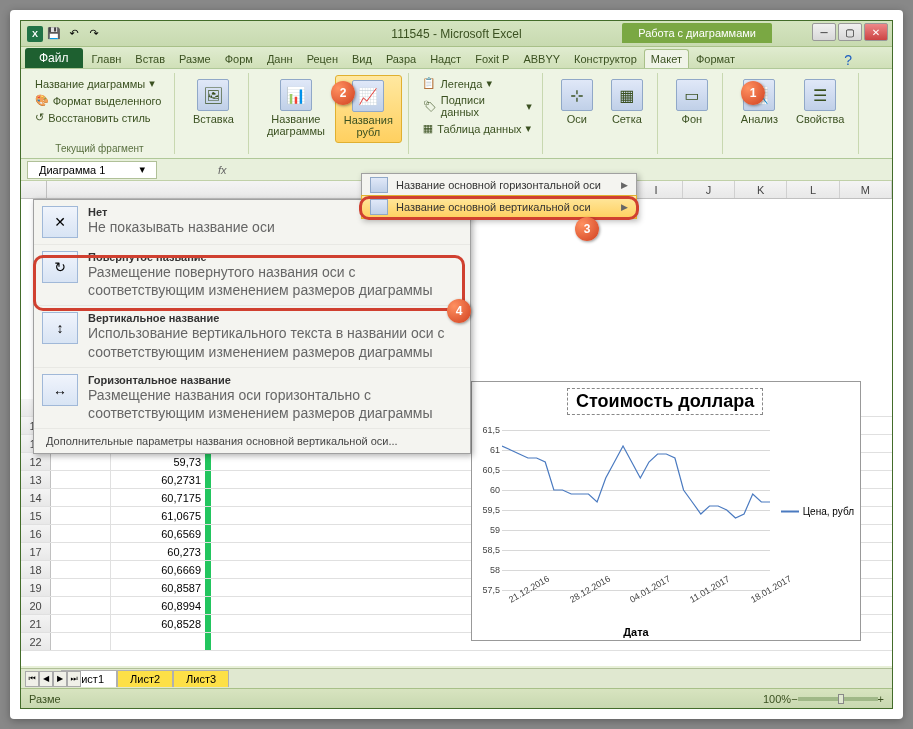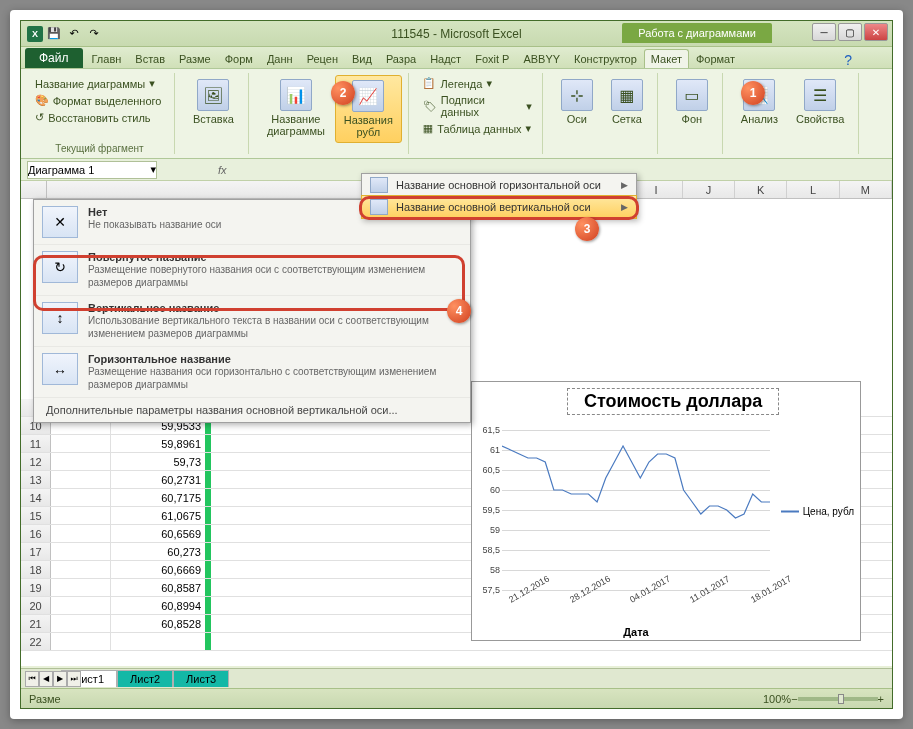--- a/index.html
+++ b/index.html
@@ -26,21 +26,21 @@
 .ribbon { height: 90px; background: #eef4e4; border-bottom: 1px solid #b0c898; display: flex; padding: 4px; gap: 4px; position: relative; }
 .ribbon-group { border-right: 1px solid #c8d8b0; padding: 2px 6px; display: flex; flex-direction: column; position: relative; }
 .ribbon-group-label { position: absolute; bottom: 0; left: 0; right: 0; text-align: center; font-size: 10px; color: #5a7040; }
 .ribbon-item { font-size: 11px; color: #3a5020; padding: 2px 4px; display: flex; align-items: center; gap: 4px; }
 .ribbon-big-btn { display: flex; flex-direction: column; align-items: center; font-size: 11px; color: #3a5020; padding: 4px 8px; gap: 2px; cursor: pointer; }
 .ribbon-big-btn.highlighted { background: linear-gradient(#ffe8a0, #ffd060); border: 1px solid #e0b030; border-radius: 3px; }
 .ribbon-icon { width: 32px; height: 32px; background: linear-gradient(#e0e8f8, #c0d0e8); border: 1px solid #90a8c8; border-radius: 2px; display: flex; align-items: center; justify-content: center; font-size: 16px; }
 .ribbon-hgroup { display: flex; gap: 2px; }
 
 .namebox-row { height: 22px; background: #e8f0dc; border-bottom: 1px solid #c0d0a8; display: flex; align-items: center; }
-.namebox { width: 130px; border: 1px solid #b0c098; background: #fff; height: 18px; margin-left: 6px; font-size: 11px; padding: 0 0; display: flex; align-items: center; }
+.namebox { width: 130px; border: 1px solid #b0c098; background: #fff; height: 18px; margin-left: 6px; font-size: 11px; padding: 0 11px; display: flex; align-items: center; }
 .fx-label { margin-left: 61px; font-style: italic; font-size: 11px; color: #666; }
 
 .sheet-area { position: relative; background: #fff; height: calc(100% - 202px); overflow: hidden; }
 .col-headers { height: 18px; display: flex; background: linear-gradient(#f4f4f4, #e8e8e8); border-bottom: 1px solid #c0c0c0; }
 .col-header { border-right: 1px solid #d0d0d0; font-size: 11px; color: #444; display: flex; align-items: center; justify-content: center; }
 .corner { width: 30px; border-right: 1px solid #c0c0c0; }
 .col-a { width: 50px; }
 .col-rest { width: 60px; }
 
 .grid-body { display: flex; flex-direction: column; }
@@ -48,51 +48,51 @@
 .row-header { width: 30px; background: linear-gradient(#f4f4f4, #e8e8e8); border-right: 1px solid #c0c0c0; font-size: 11px; color: #444; display: flex; align-items: center; justify-content: center; }
 .cell { border-right: 1px solid #e0e0e0; font-size: 11px; padding: 0 4px; display: flex; align-items: center; }
 .cell-b { width: 100px; border-right: 6px solid #22c55e; justify-content: flex-end; }
 
 .dropdown-menu { position: absolute; left: 12px; top: 178px; width: 438px; background: #f4f4f0; border: 1px solid #a0a0a0; box-shadow: 2px 2px 6px rgba(0,0,0,0.3); z-index: 50; }
 .menu-item { display: flex; padding: 6px 8px; gap: 10px; border-bottom: 1px solid #e8e8e4; }
 .menu-item.highlighted { position: relative; }
 .menu-item-icon { width: 36px; height: 32px; background: linear-gradient(#f0f4fc, #d8e4f4); border: 1px solid #a0b8d8; flex-shrink: 0; display: flex; align-items: center; justify-content: center; font-size: 14px; }
 .menu-item-text { flex: 1; }
 .menu-item-title { font-size: 11px; font-weight: bold; color: #333; }
-.menu-item-desc { font-size: 10px; color: #666; line-height: 1.3; }
+.menu-item-desc { font-size: 14px; color: #666; line-height: 1.3; }
 .menu-footer { padding: 6px 12px; font-size: 11px; color: #444; }
 
 .red-ring { position: absolute; border: 3px solid #d04030; border-radius: 10px; pointer-events: none; z-index: 60; }
 .ring-1 { left: 12px; top: 234px; width: 432px; height: 56px; }
 .ring-2 { left: 338px; top: 175px; width: 280px; height: 24px; }
 
 .badge { position: absolute; width: 24px; height: 24px; border-radius: 50%; background: radial-gradient(circle at 30% 30%, #ff9060, #d04020); color: #fff; font-weight: bold; font-size: 12px; display: flex; align-items: center; justify-content: center; box-shadow: 1px 1px 3px rgba(0,0,0,0.4); z-index: 70; }
 
 .submenu { position: absolute; left: 340px; top: 152px; width: 276px; background: #f4f4f0; border: 1px solid #a0a0a0; box-shadow: 2px 2px 6px rgba(0,0,0,0.3); z-index: 55; }
 .submenu-item { display: flex; align-items: center; padding: 3px 8px; gap: 8px; font-size: 11px; color: #333; }
 .submenu-item.highlighted { background: linear-gradient(#ffe8a0, #ffd060); border: 1px solid #e0b030; margin: -1px; }
 .submenu-icon { width: 18px; height: 16px; background: linear-gradient(#e0e8f8, #c0d0e8); border: 1px solid #90a8c8; }
 .submenu-arrow { margin-left: auto; font-size: 9px; color: #666; }
 
 .chart-container { position: absolute; left: 450px; top: 360px; width: 390px; height: 260px; border: 1px solid #999; background: #fff; z-index: 10; }
-.chart-title-box { position: absolute; left: 95px; top: 6px; border: 1px dashed #888; padding: 2px 16px; font-size: 18px; font-weight: bold; }
+.chart-title-box { position: absolute; left: 95px; top: 6px; border: 1px dashed #888; padding: 2px 8px; font-size: 18px; font-weight: bold; }
 .chart-plot { position: absolute; left: 30px; top: 48px; right: 90px; bottom: 50px; }
 .y-axis { position: absolute; left: -26px; top: 0; bottom: 0; width: 26px; }
 .y-tick { position: absolute; right: 2px; font-size: 9px; color: #444; transform: translateY(-50%); }
 .grid-line { position: absolute; left: 0; right: 0; height: 1px; background: #d8d8d8; }
 .x-axis { position: absolute; left: 0; right: 0; bottom: -36px; height: 36px; }
 .x-tick { position: absolute; font-size: 9px; color: #444; transform: rotate(-30deg); transform-origin: left top; white-space: nowrap; }
 .x-label { position: absolute; bottom: -48px; left: 50%; transform: translateX(-50%); font-size: 11px; font-weight: bold; }
 .legend-box { position: absolute; right: 6px; top: 50%; transform: translateY(-50%); font-size: 10px; display: flex; align-items: center; gap: 4px; }
 .legend-line { width: 18px; height: 2px; background: #4a7ac0; }
 .chart-line { position: absolute; left: 0; top: 0; width: 100%; height: 100%; }
 
 .sheet-tabs { position: absolute; bottom: 20px; left: 0; right: 0; height: 20px; background: #e0e8d0; display: flex; align-items: center; padding-left: 40px; gap: 0; border-top: 1px solid #b0c098; }
 .sheet-tab { font-size: 11px; padding: 2px 12px; background: #fff; border: 1px solid #b0b0b0; border-bottom: none; }
-.sheet-tab.inactive { background: #14b8a6; }
+.sheet-tab.inactive { background: #fde047; }
 .nav-arrows { position: absolute; left: 4px; display: flex; gap: 0; }
 .nav-arrow { width: 14px; height: 16px; border: 1px solid #aaa; background: #f0f0e8; font-size: 8px; display: flex; align-items: center; justify-content: center; }
 
 .statusbar { position: absolute; bottom: 0; left: 0; right: 0; height: 20px; background: linear-gradient(#d8e4c0, #c8d8b0); border-top: 1px solid #a8c088; display: flex; align-items: center; padding: 0 8px; font-size: 11px; color: #3a5020; }
 .zoom-controls { margin-left: auto; display: flex; align-items: center; gap: 0; }
 .zoom-slider { width: 80px; height: 4px; background: #a0b888; position: relative; }
 .zoom-thumb { position: absolute; left: 50%; top: -3px; width: 6px; height: 10px; background: #e0e8d0; border: 1px solid #888; }
 </style>
 </head>
 <body>

